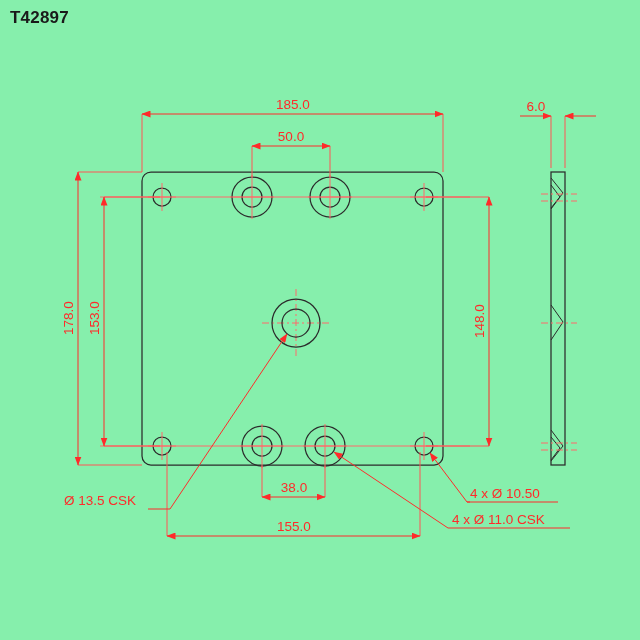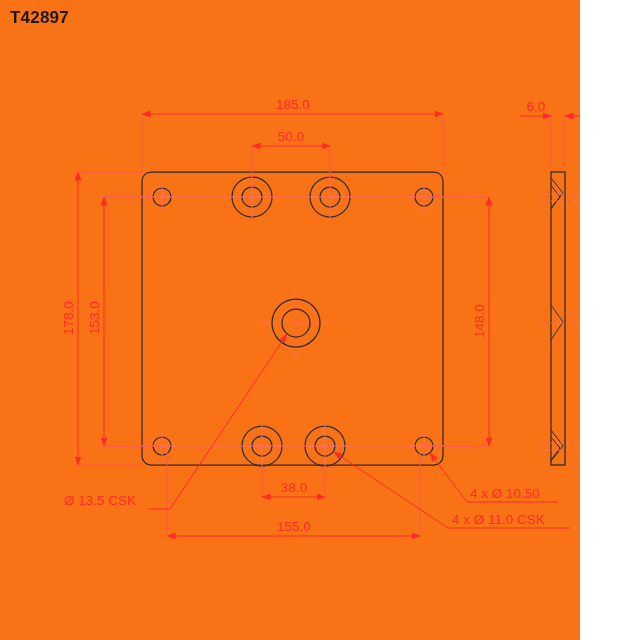--- a/index.html
+++ b/index.html
@@ -5,23 +5,23 @@
   html, body {
     margin: 0;
     padding: 0;
     background: #ffffff;
   }
   body {
     font-family: "Liberation Sans", sans-serif;
   }
   #drawing-root {
     position: relative;
-    width: 580px;
+    width: 640px;
     height: 640px;
-    background: #f97316;
+    background: #86efac;
     overflow: hidden;
   }
   #title-block {
     position: absolute;
     left: 10px;
     top: 8px;
     font-family: "Liberation Sans", sans-serif;
     font-size: 17px;
     font-weight: bold;
     color: #1a1a1a;

